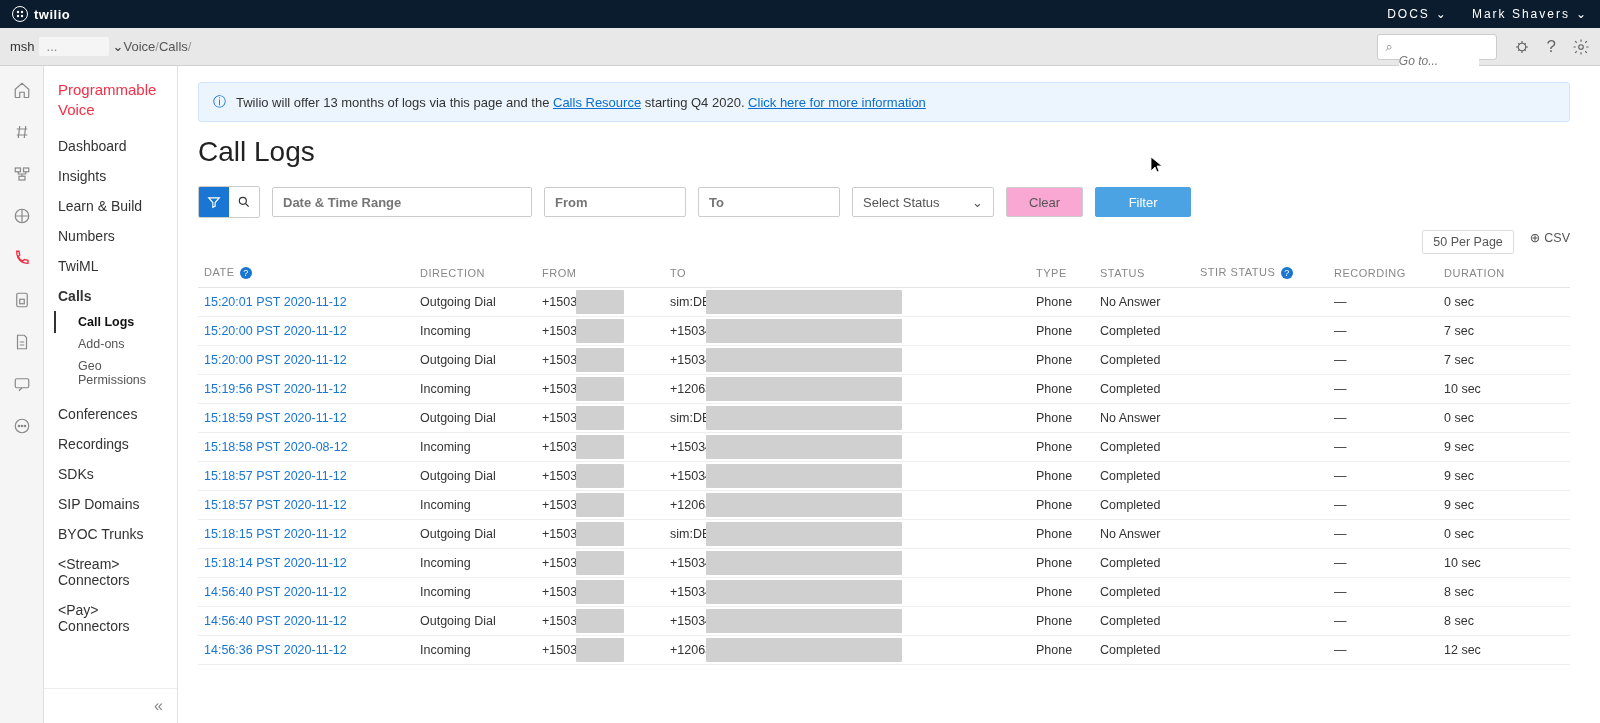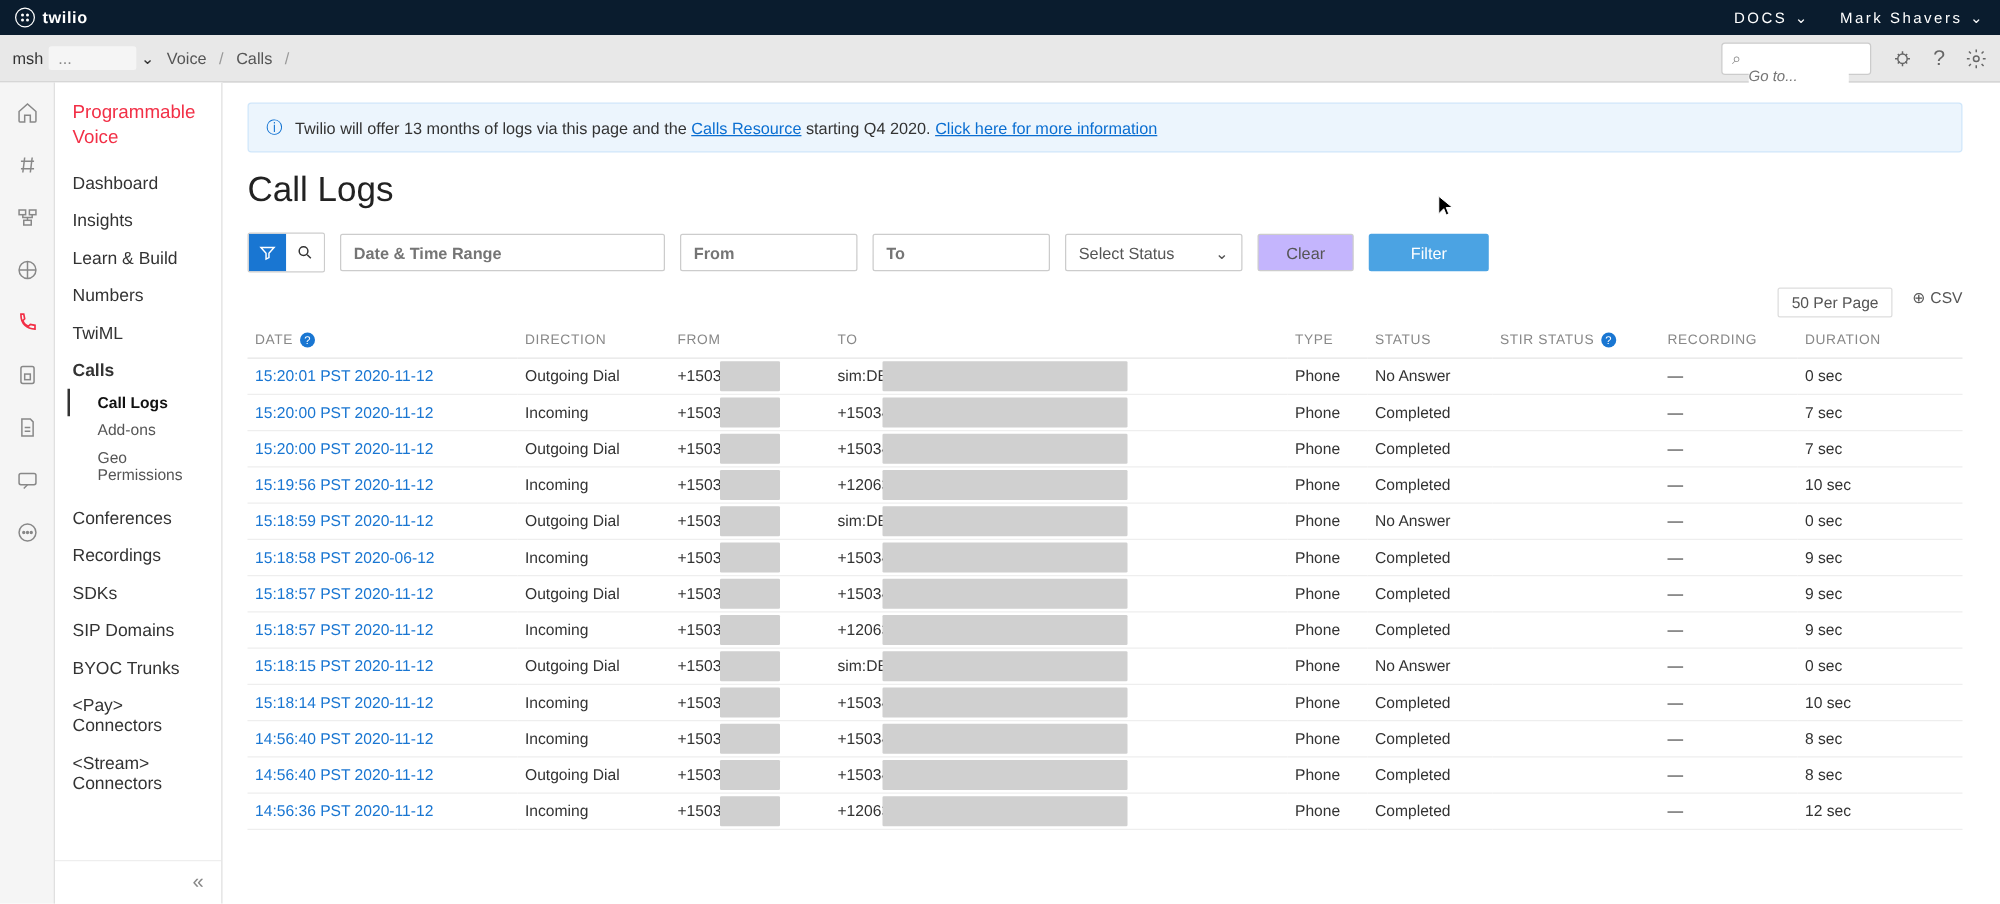--- a/index.html
+++ b/index.html
@@ -1,28 +1,28 @@
 <!DOCTYPE html>
 <html><head>
 <meta charset="utf-8">
 <style>
 * { box-sizing: border-box; margin: 0; padding: 0; }
 body { font-family: -apple-system, BlinkMacSystemFont, "Segoe UI", Helvetica, Arial, sans-serif; font-size: 13px; background: #fff; color: #333; width: 1600px; height: 723px; overflow: hidden; position: relative; }
 
 
 .topbar { background: #0a1c2e; color: #fff; height: 28px; display: flex; align-items: center; padding: 0 12px; justify-content: space-between; }
-.topbar-left { display: flex; align-items: flex-start; gap: 6px; }
+.topbar-left { display: flex; align-items: center; gap: 6px; }
 .logo-circle { width: 16px; height: 16px; border: 1.5px solid #fff; border-radius: 50%; display: flex; align-items: center; justify-content: center; font-size: 9px; }
 .logo-text { font-weight: 600; font-size: 13px; letter-spacing: 0.5px; }
 .topbar-right { display: flex; align-items: center; gap: 24px; }
 .topbar-link { display: flex; align-items: center; gap: 6px; font-size: 12px; letter-spacing: 2px; }
 
 
 .breadbar { background: #e8e8e8; height: 38px; display: flex; align-items: center; padding: 0 10px; justify-content: space-between; border-bottom: 1px solid #d0d0d0; }
-.bread-left { display: flex; align-items: center; gap: 10px; }
+.bread-left { display: flex; align-items: center; }
 .account-switch { display: flex; align-items: center; gap: 4px; font-size: 13px; color: #333; }
 .account-box { background: #f5f5f5; padding: 2px 8px; border-radius: 2px; color: #888; width: 70px; }
 .crumb { color: #555; font-size: 13px; }
 .crumb-sep { color: #999; }
 .bread-right { display: flex; align-items: center; gap: 16px; }
 .search-box { background: #fff; border: 1px solid #ccc; border-radius: 3px; height: 26px; width: 120px; display: flex; align-items: center; padding: 0 8px; gap: 6px; color: #888; }
 
 
 .main { display: flex; height: calc(723px - 28px - 38px); }
 
@@ -52,21 +52,21 @@
 
 .filter-row { display: flex; align-items: center; gap: 12px; margin-bottom: 12px; }
 .filter-toggle { display: flex; border: 1px solid #ccc; border-radius: 2px; overflow: hidden; }
 .filter-toggle-btn { width: 30px; height: 30px; display: flex; align-items: center; justify-content: center; background: #fff; }
 .filter-toggle-btn.active { background: #1976d2; color: #fff; }
 .filter-input { height: 30px; border: 1px solid #ccc; border-radius: 2px; padding: 0 10px; font-size: 13px; font-weight: bold; }
 .filter-input.date { width: 260px; }
 .filter-input.from, .filter-input.to { width: 142px; }
 .filter-select { height: 30px; width: 142px; border: 1px solid #ccc; border-radius: 2px; padding: 0 10px; display: flex; align-items: center; justify-content: space-between; font-size: 13px; color: #555; }
 .btn { height: 30px; padding: 0 22px; border-radius: 2px; font-size: 13px; display: flex; align-items: center; justify-content: center; cursor: pointer; }
-.btn-clear { background: #c4b5fd; border: 1px solid #ccc; color: #555; }
+.btn-clear { background: #f9a8d4; border: 1px solid #ccc; color: #555; }
 .btn-filter { background: #4ba3e3; color: #fff; border: 1px solid #4ba3e3; width: 96px; }
 
 .table-opts { display: flex; justify-content: flex-end; gap: 16px; align-items: flex-start; font-size: 12.5px; color: #555; margin-bottom: 4px; }
 .table-opt { border: 1px solid #ddd; padding: 4px 10px; border-radius: 2px; }
 
 
 table { width: 100%; border-collapse: collapse; font-size: 12.5px; }
 th { text-align: left; color: #888; font-weight: 500; font-size: 11px; letter-spacing: 0.5px; padding: 8px 6px; border-bottom: 1px solid #e5e5e5; }
 td { padding: 7px 6px; border-bottom: 1px solid #eee; color: #333; position: relative; }
 td.date-link { color: #1976d2; cursor: pointer; }
@@ -207,22 +207,22 @@
     <div class="sidebar-item bold">Calls</div>
     <div class="sidebar-sub active">Call Logs</div>
     <div class="sidebar-sub">Add-ons</div>
     <div class="sidebar-sub">Geo Permissions</div>
     <div style="height:8px"></div>
     <div class="sidebar-item">Conferences</div>
     <div class="sidebar-item">Recordings</div>
     <div class="sidebar-item">SDKs</div>
     <div class="sidebar-item">SIP Domains</div>
     <div class="sidebar-item">BYOC Trunks</div>
+    <div class="sidebar-item">&lt;Stream&gt; Connectors</div>
     <div class="sidebar-item">&lt;Pay&gt; Connectors</div>
-    <div class="sidebar-item">&lt;Stream&gt; Connectors</div>
     <div class="sidebar-collapse">«</div>
   </div>
 
   <div class="content">
     <div class="info-banner">
       <span class="info-icon">ⓘ</span>
       <span>
         <span>Twilio will offer 13 months of logs via this page and the </span><span class="info-link">Calls Resource</span><span> starting Q4 2020. </span><span class="info-link">Click here for more information</span>
       </span>
     </div>
@@ -337,21 +337,21 @@
             <td>Outgoing Dial</td>
             <td>+1503<span class="redact" style="left:40px;width:48px"></span></td>
             <td>sim:DE<span class="redact" style="left:42px;width:196px"></span></td>
             <td>Phone</td>
             <td>No Answer</td>
             <td></td>
             <td>—</td>
             <td>0 sec</td>
           </tr>
           <tr>
-            <td class="date-link">15:18:58 PST 2020-06-12</td>
+            <td class="date-link">15:18:58 PST 2020-08-12</td>
             <td>Incoming</td>
             <td>+1503<span class="redact" style="left:40px;width:48px"></span></td>
             <td>+15034<span class="redact" style="left:42px;width:196px"></span></td>
             <td>Phone</td>
             <td>Completed</td>
             <td></td>
             <td>—</td>
             <td>9 sec</td>
           </tr>
           <tr>

